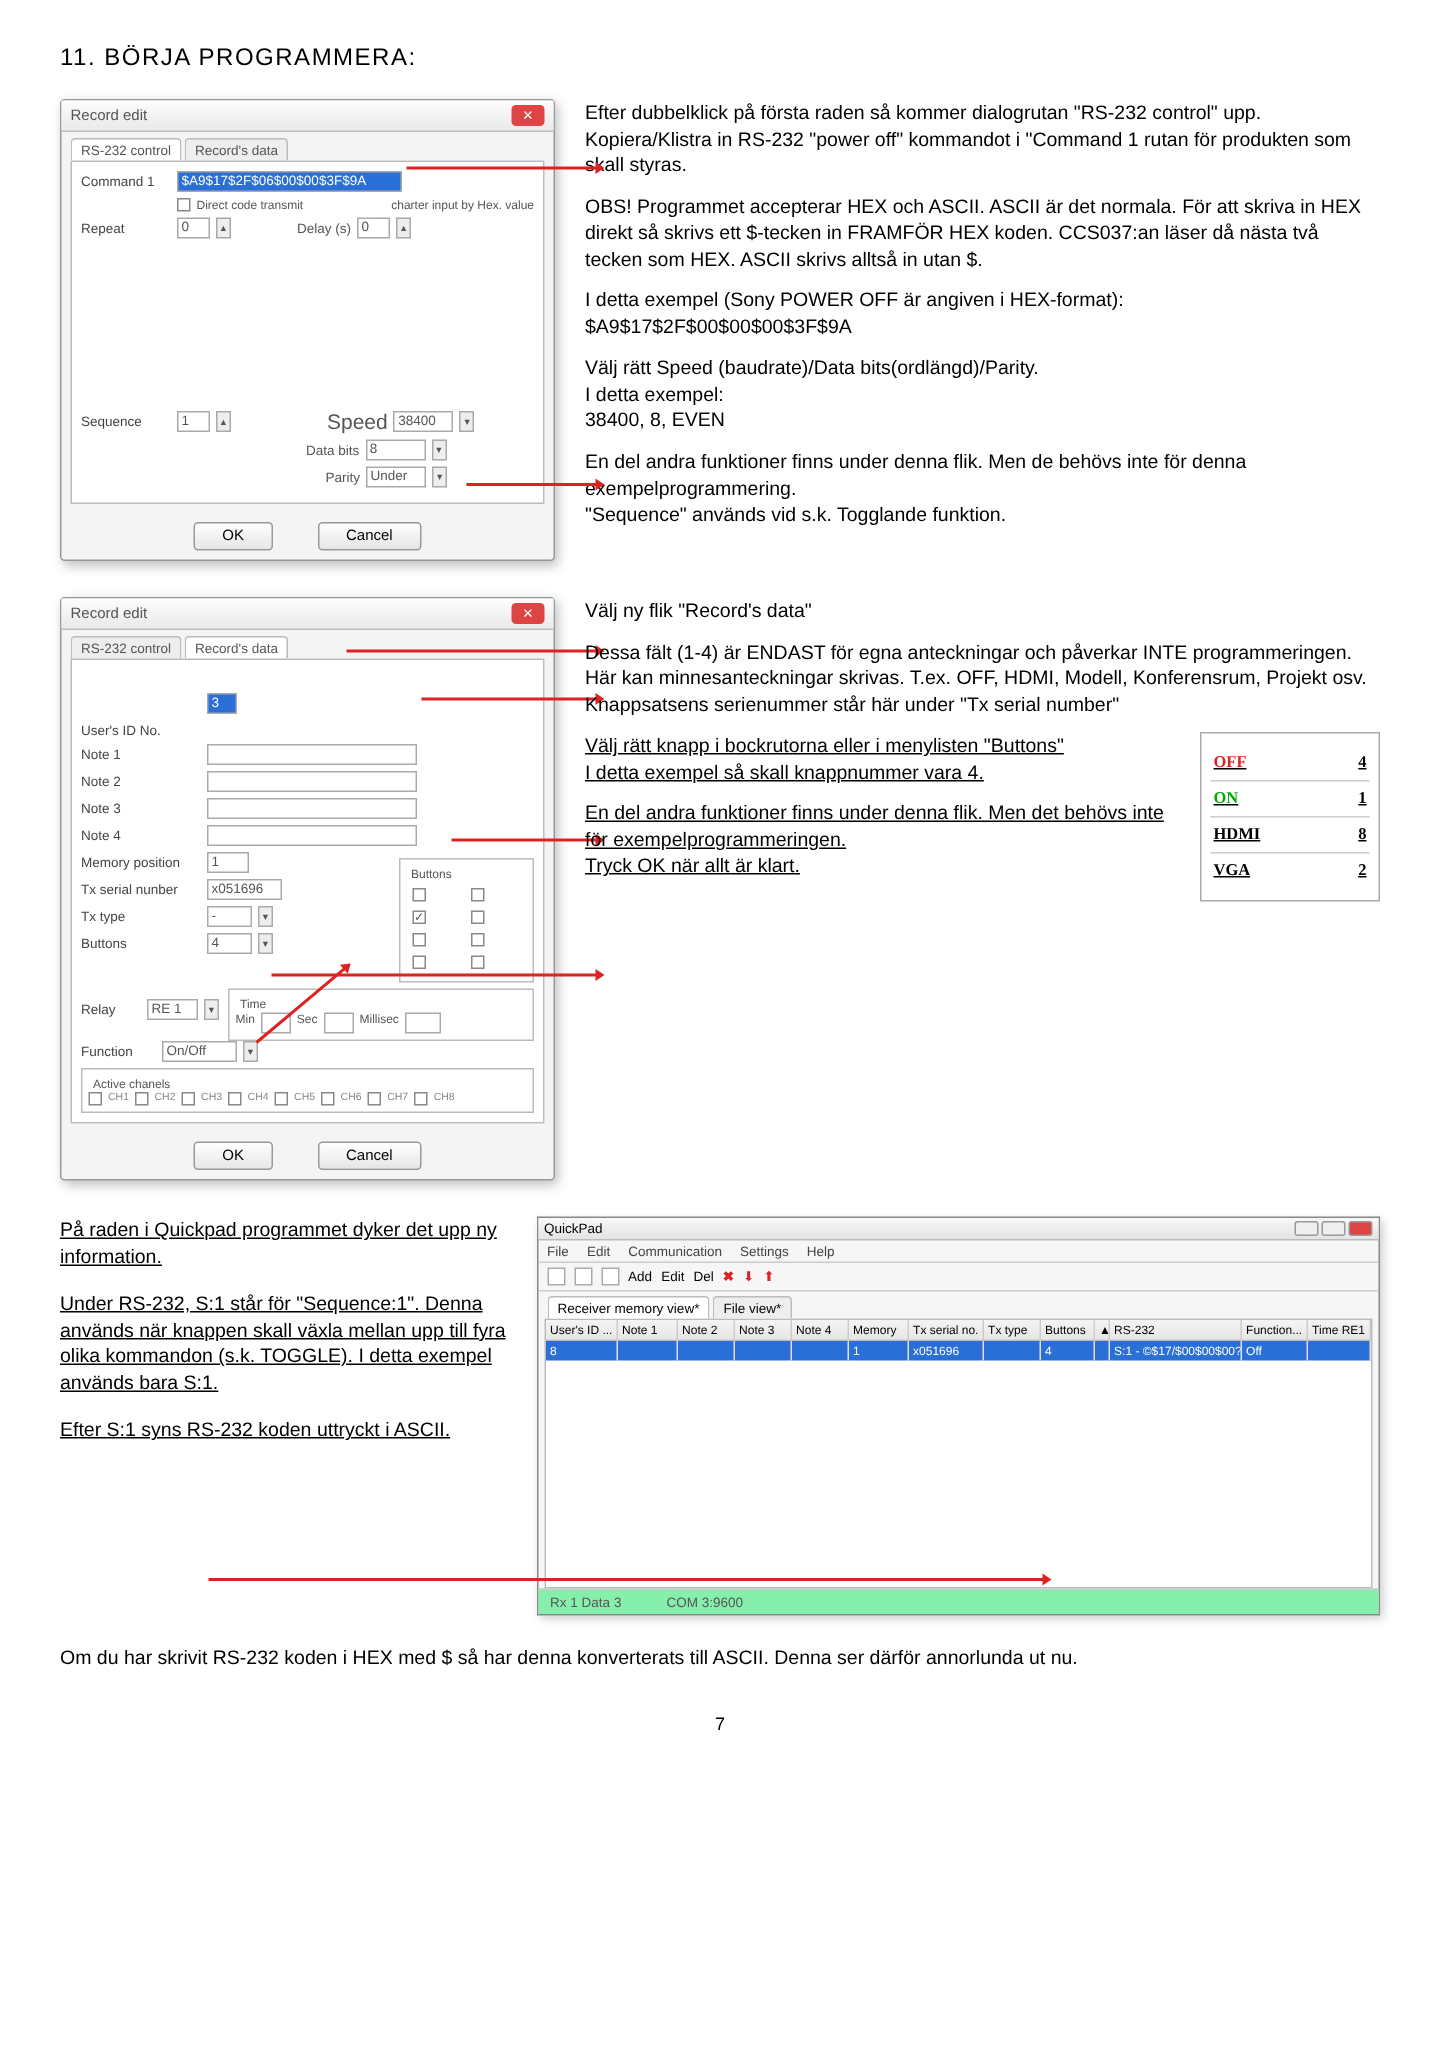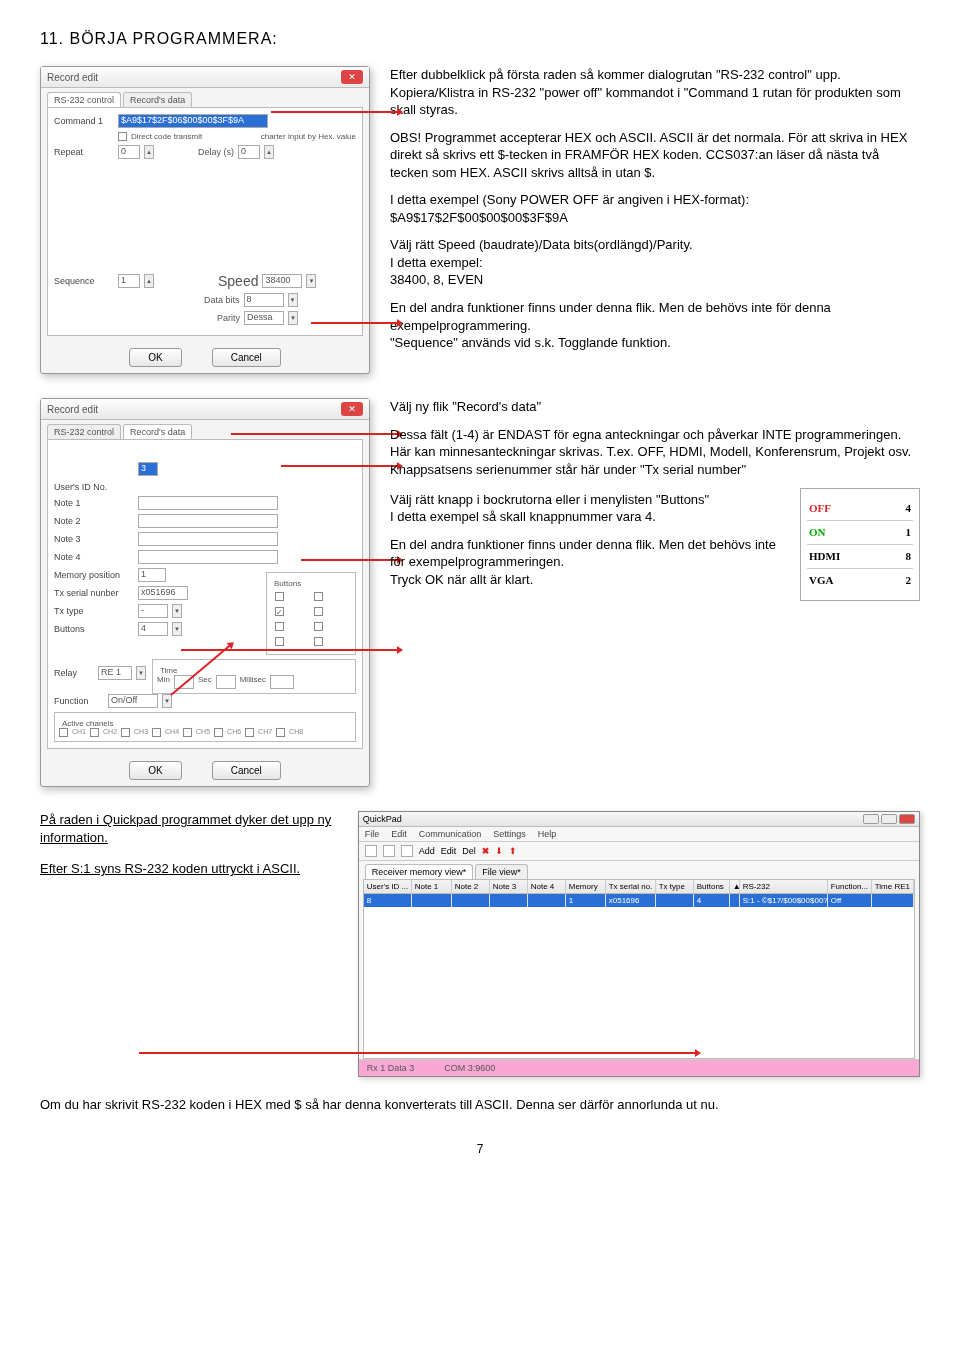--- a/index.html
+++ b/index.html
@@ -57,21 +57,21 @@
   .menubar{display:flex;gap:12px;border-bottom:1px solid #ccc;padding:2px 6px;font-size:9px;color:#444;}
   .toolbar{display:flex;gap:6px;align-items:center;padding:3px 6px;border-bottom:1px solid #ccc;font-size:9px;}
   .toolbar .ic{width:12px;height:12px;border:1px solid #aaa;background:#fff;}
   .tabsbar{display:flex;gap:2px;padding:3px 6px 0 6px;font-size:9px;}
   .grid{border:1px solid #bbb;margin:0 4px;background:#fff;min-height:180px;}
   .grid-header{display:flex;background:linear-gradient(#f4f4f4,#e6e6e6);border-bottom:1px solid #bbb;font-size:8px;}
   .gh{border-right:1px solid #ccc;padding:2px 3px;white-space:nowrap;overflow:hidden;}
   .grid-row{display:flex;font-size:8px;}
   .grid-row.sel{background:#2a6fd6;color:#fff;}
   .gc{border-right:1px solid #e0e0e0;padding:2px 3px;white-space:nowrap;overflow:hidden;}
-  .statusbar{display:flex;gap:30px;padding:3px 8px;border-top:1px solid #ccc;font-size:9px;color:#555;background:#f9a8d4;}
+  .statusbar{display:flex;gap:30px;padding:3px 8px;border-top:1px solid #ccc;font-size:9px;color:#555;background:#86efac;}
   .lefttext { width:320px; font-size:13px; line-height:1.35; }
   .lefttext p{margin-bottom:14px;text-decoration:underline;}
   .section2{display:flex;gap:14px;align-items:flex-start;}
   .pagenum{text-align:center;font-size:12px;margin-top:30px;}
   .grp{border:1px solid #bbb;padding:4px;margin-top:4px;}
   .grp-title{font-size:8px;margin-top:-9px;background:#fff;display:inline-block;padding:0 3px;}
   .chk{width:9px;height:9px;border:1px solid #888;display:inline-block;vertical-align:middle;background:#fff;}
   .chk.ck::after{content:"✓";font-size:8px;position:relative;top:-2px;left:0;}
 </style>
 </head>
@@ -121,21 +121,21 @@
         <span class="lbl"></span>
           <span style="width:82px"></span>
         <span style="font-size:9px;">Data bits</span>
         <span class="fld" style="width:40px;">8</span>
         <span class="spin">▾</span>
       </div>
       <div class="row">
         <span class="lbl"></span>
           <span style="width:95px"></span>
         <span style="font-size:9px;">Parity</span>
-        <span class="fld" style="width:40px;">Dessa</span>
+        <span class="fld" style="width:40px;">Under</span>
         <span class="spin">▾</span>
       </div>
     </div>
     <div class="btnrow">
       <button class="btn">OK</button>
       <button class="btn">Cancel</button>
     </div>
     <div class="arrow-red" style="top:44px;left:230px;width:130px;"></div>
     <div class="arrow-red" style="top:255px;left:270px;width:90px;"></div>
   </div>
@@ -272,21 +272,21 @@
     <div class="arrow-red" style="top:34px;left:190px;width:170px;"></div>
     <div class="arrow-red" style="top:66px;left:240px;width:120px;"></div>
     <div class="arrow-red" style="top:160px;left:260px;width:100px;"></div>
     <div class="arrow-red" style="top:250px;left:140px;width:220px;"></div>
     <div class="arrow-red" style="top:295px;left:130px;width:80px;transform:rotate(-40deg);transform-origin:left;"></div>
   </div>
 
   <div class="expl" style="position:relative;">
     <p>Välj ny flik "Record's data"</p>
     <p>Dessa fält (1-4) är ENDAST för egna anteckningar och påverkar INTE programmeringen. Här kan minnesanteckningar skrivas. T.ex. OFF, HDMI, Modell, Konferensrum, Projekt osv. Knappsatsens serienummer står här under "Tx serial number"</p>
-    <div style="display:flex;gap:16px;align-items:center;">
+    <div style="display:flex;gap:16px;align-items:flex-start;text-decoration:underline;">
       <div style="flex:1;">
         <p style="white-space:pre-line;">Välj rätt knapp i bockrutorna eller i menylisten "Buttons"
 I detta exempel så skall knappnummer vara 4.</p>
         <p style="white-space:pre-line;">En del andra funktioner finns under denna flik. Men det behövs inte för exempelprogrammeringen.
 Tryck OK när allt är klart.</p>
       </div>
       <div class="keypad">
         <div class="krow">
             <span class="off">OFF</span>
             <span>4</span>
@@ -304,20 +304,21 @@
             <span>2</span>
           </div>
       </div>
     </div>
   </div>
 </div>
 
 <div class="section2">
   <div class="lefttext">
     <p>På raden i Quickpad programmet dyker det upp ny information.</p>
+    <p>Under RS-232, S:1 står för "Sequence:1". Denna används när knappen skall växla mellan upp till fyra olika kommandon (s.k. TOGGLE). I detta exempel används bara S:1.</p>
     <p>Efter S:1 syns RS-232 koden uttryckt i ASCII.</p>
   </div>
   <div class="app" style="flex:1;position:relative;">
     <div class="app-titlebar">
       <span>QuickPad</span>
       <div class="winbtns">
         <span></span>
         <span></span>
         <span class="close"></span>
       </div>

